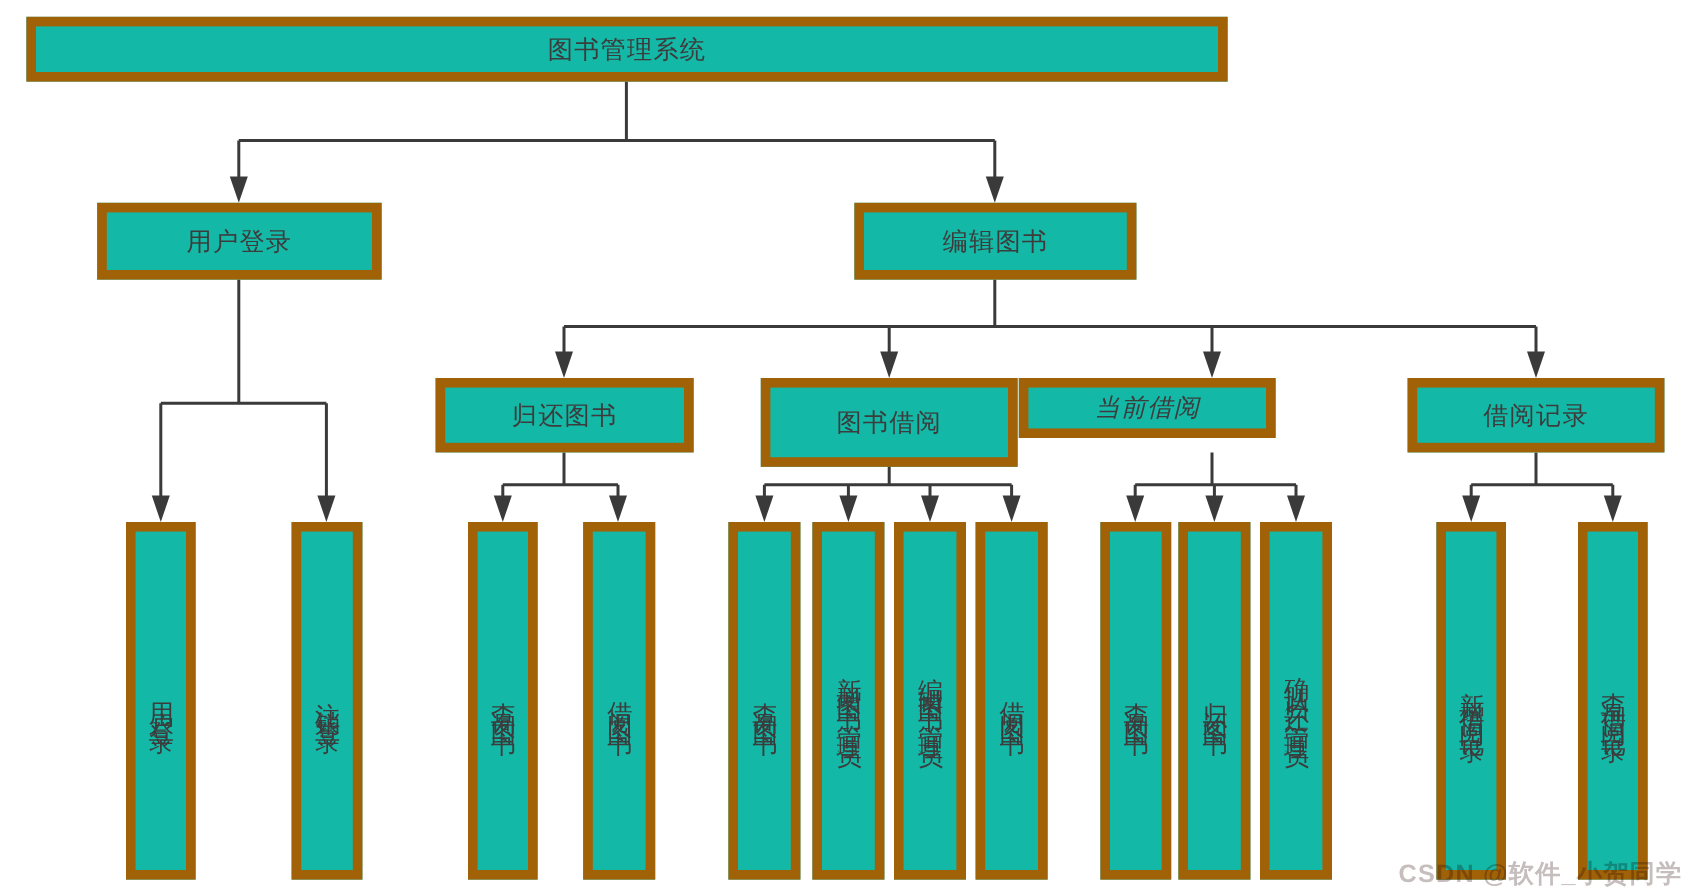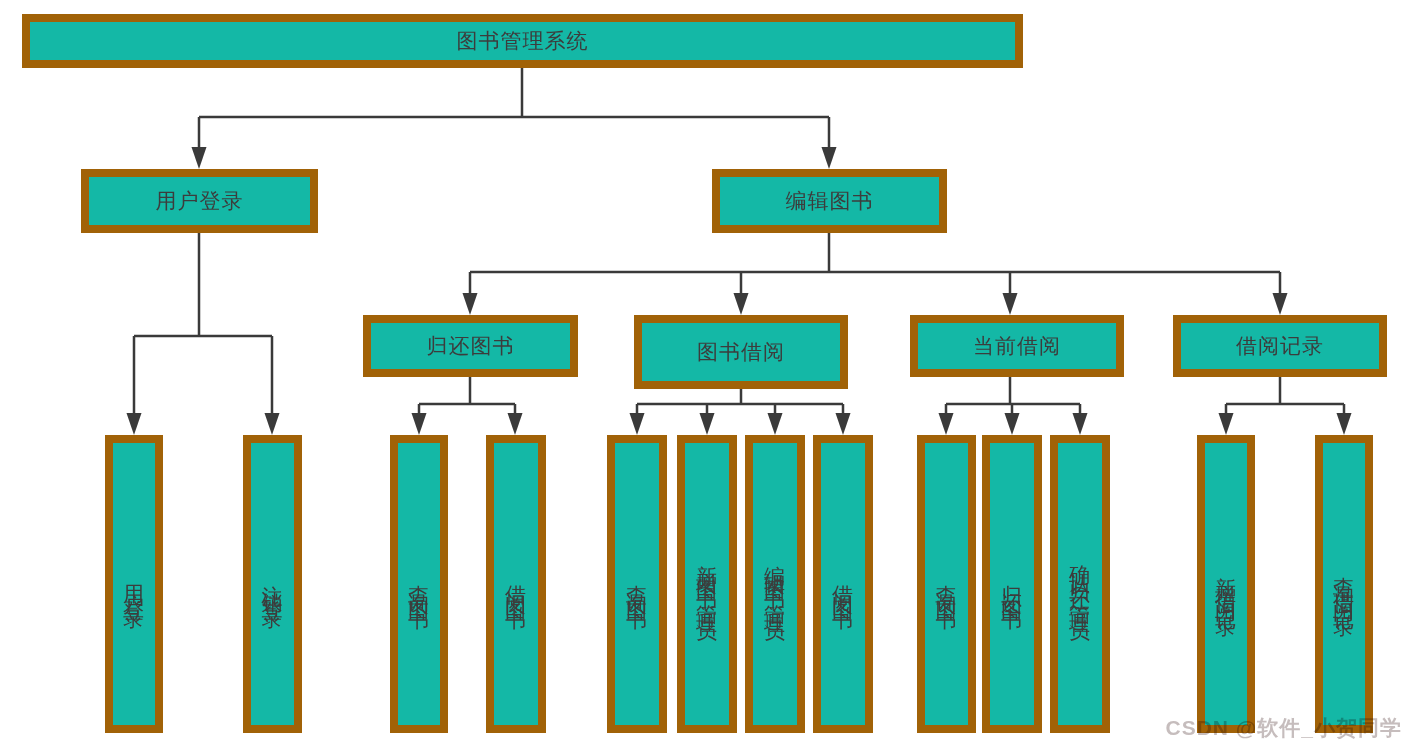--- a/index.html
+++ b/index.html
@@ -102,21 +102,21 @@
   <div class="node hnode" style="left:712px; top:169px; width:235px; height:64px;">
     <span>编辑图书</span>
   </div>
 
   <div class="node hnode" style="left:363px; top:315px; width:215px; height:62px;">
     <span>归还图书</span>
   </div>
   <div class="node hnode" style="left:634px; top:315px; width:214px; height:74px;">
     <span>图书借阅</span>
   </div>
-  <div class="node hnode" style="left:910px; top:315px; width:214px; height:62px;">
+  <div class="node hnode" style="left:849px; top:315px; width:214px; height:50px;font-style:italic;">
     <span>当前借阅</span>
   </div>
   <div class="node hnode" style="left:1173px; top:315px; width:214px; height:62px;">
     <span>借阅记录</span>
   </div>
 
   <div class="node leaf" style="left:105px;">
     <span class="vtext">用户登录</span>
   </div>
   <div class="node leaf" style="left:243px; width:59px;">

